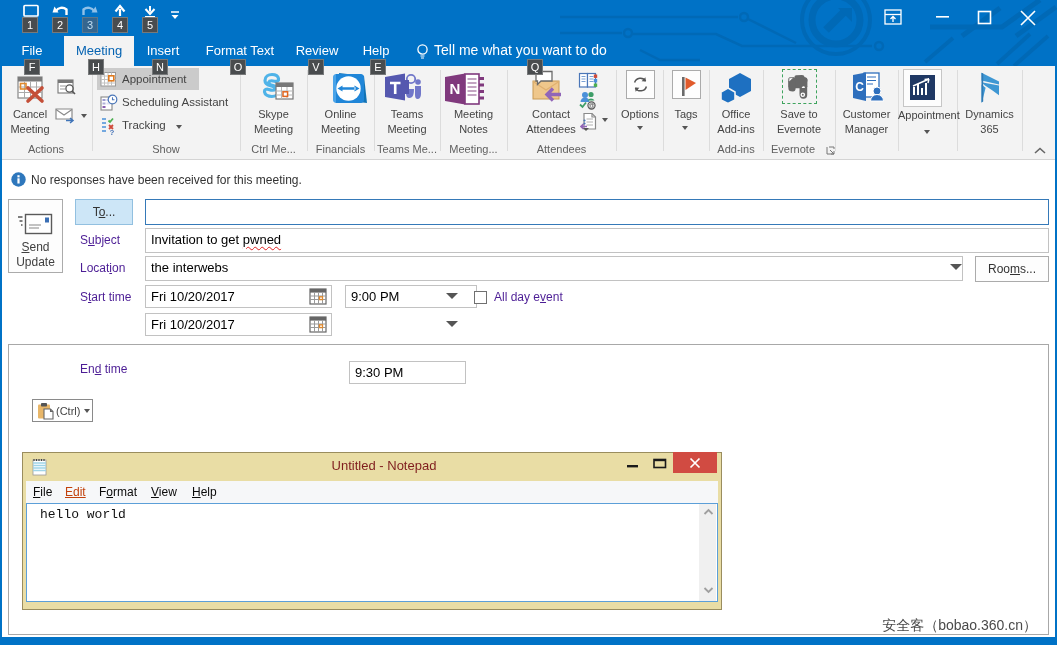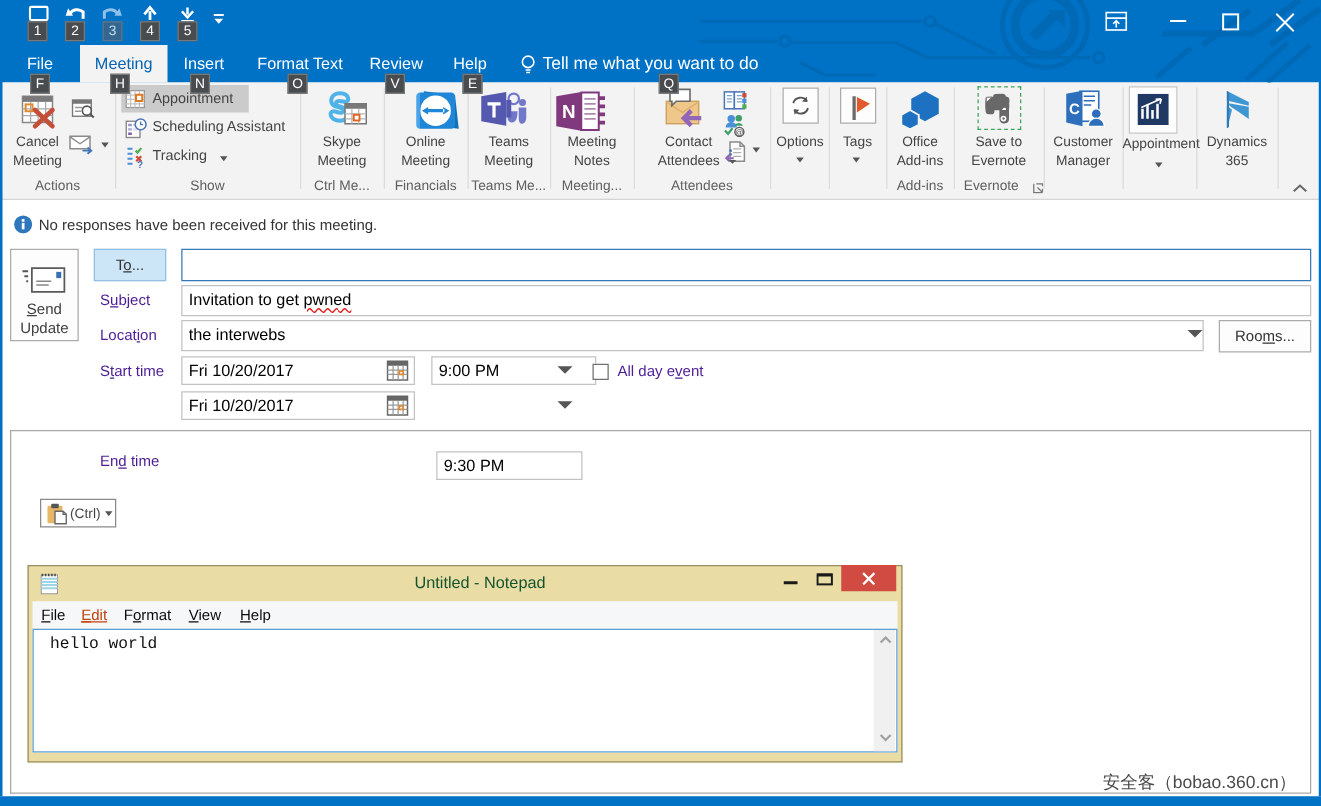--- a/index.html
+++ b/index.html
@@ -419,21 +419,21 @@
 
   <div id="notepad-content">
     <div style="position:absolute;left:22px;top:452px;width:700px;height:158px;background:#e9dda5;border:1px solid #9a8d5e;z-index:10;"></div>
 
     <svg class="a" style="left:30px;top:457px;z-index:12;" width="18" height="20" viewBox="0 0 18 20">
       <rect x="3" y="3" width="13" height="15" fill="#fff"></rect>
       <rect x="3" y="3" width="13" height="15" fill="none" stroke="#999" stroke-width="0.8"></rect>
       <path d="M3 6 L16 6 M3 8.5 L16 8.5 M3 11 L16 11 M3 13.5 L16 13.5" stroke="#9fd4e8" stroke-width="1.6"></path>
       <path d="M4 2 L4 4 M6.5 2 L6.5 4 M9 2 L9 4 M11.5 2 L11.5 4 M14 2 L14 4" stroke="#444" stroke-width="1.2"></path>
     </svg>
-    <div class="a" style="left:22px;top:458px;width:724px;text-align:center;font-size:13px;color:#14532d;z-index:11;">Untitled - Notepad</div>
+    <div class="a" style="left:22px;top:458px;width:724px;text-align:center;font-size:13px;color:#7f1d1d;z-index:11;">Untitled - Notepad</div>
 
     <svg class="a" style="left:626px;top:464px;z-index:12;" width="14" height="4" viewBox="0 0 14 4">
         <rect x="1" y="1" width="11" height="2.4" fill="#1a1a1a"></rect>
       </svg>
     <svg class="a" style="left:653px;top:458px;z-index:12;" width="14" height="11" viewBox="0 0 14 11">
         <rect x="1" y="1.5" width="11.5" height="8" fill="none" stroke="#1a1a1a" stroke-width="1.6"></rect>
         <rect x="1" y="1" width="11.5" height="2.2" fill="#1a1a1a"></rect>
       </svg>
     <div style="position:absolute;left:673px;top:452px;width:44px;height:21px;background:#d14b42;z-index:12;"></div>
     <svg class="a" style="left:689px;top:457px;z-index:13;" width="12" height="12" viewBox="0 0 12 12">

